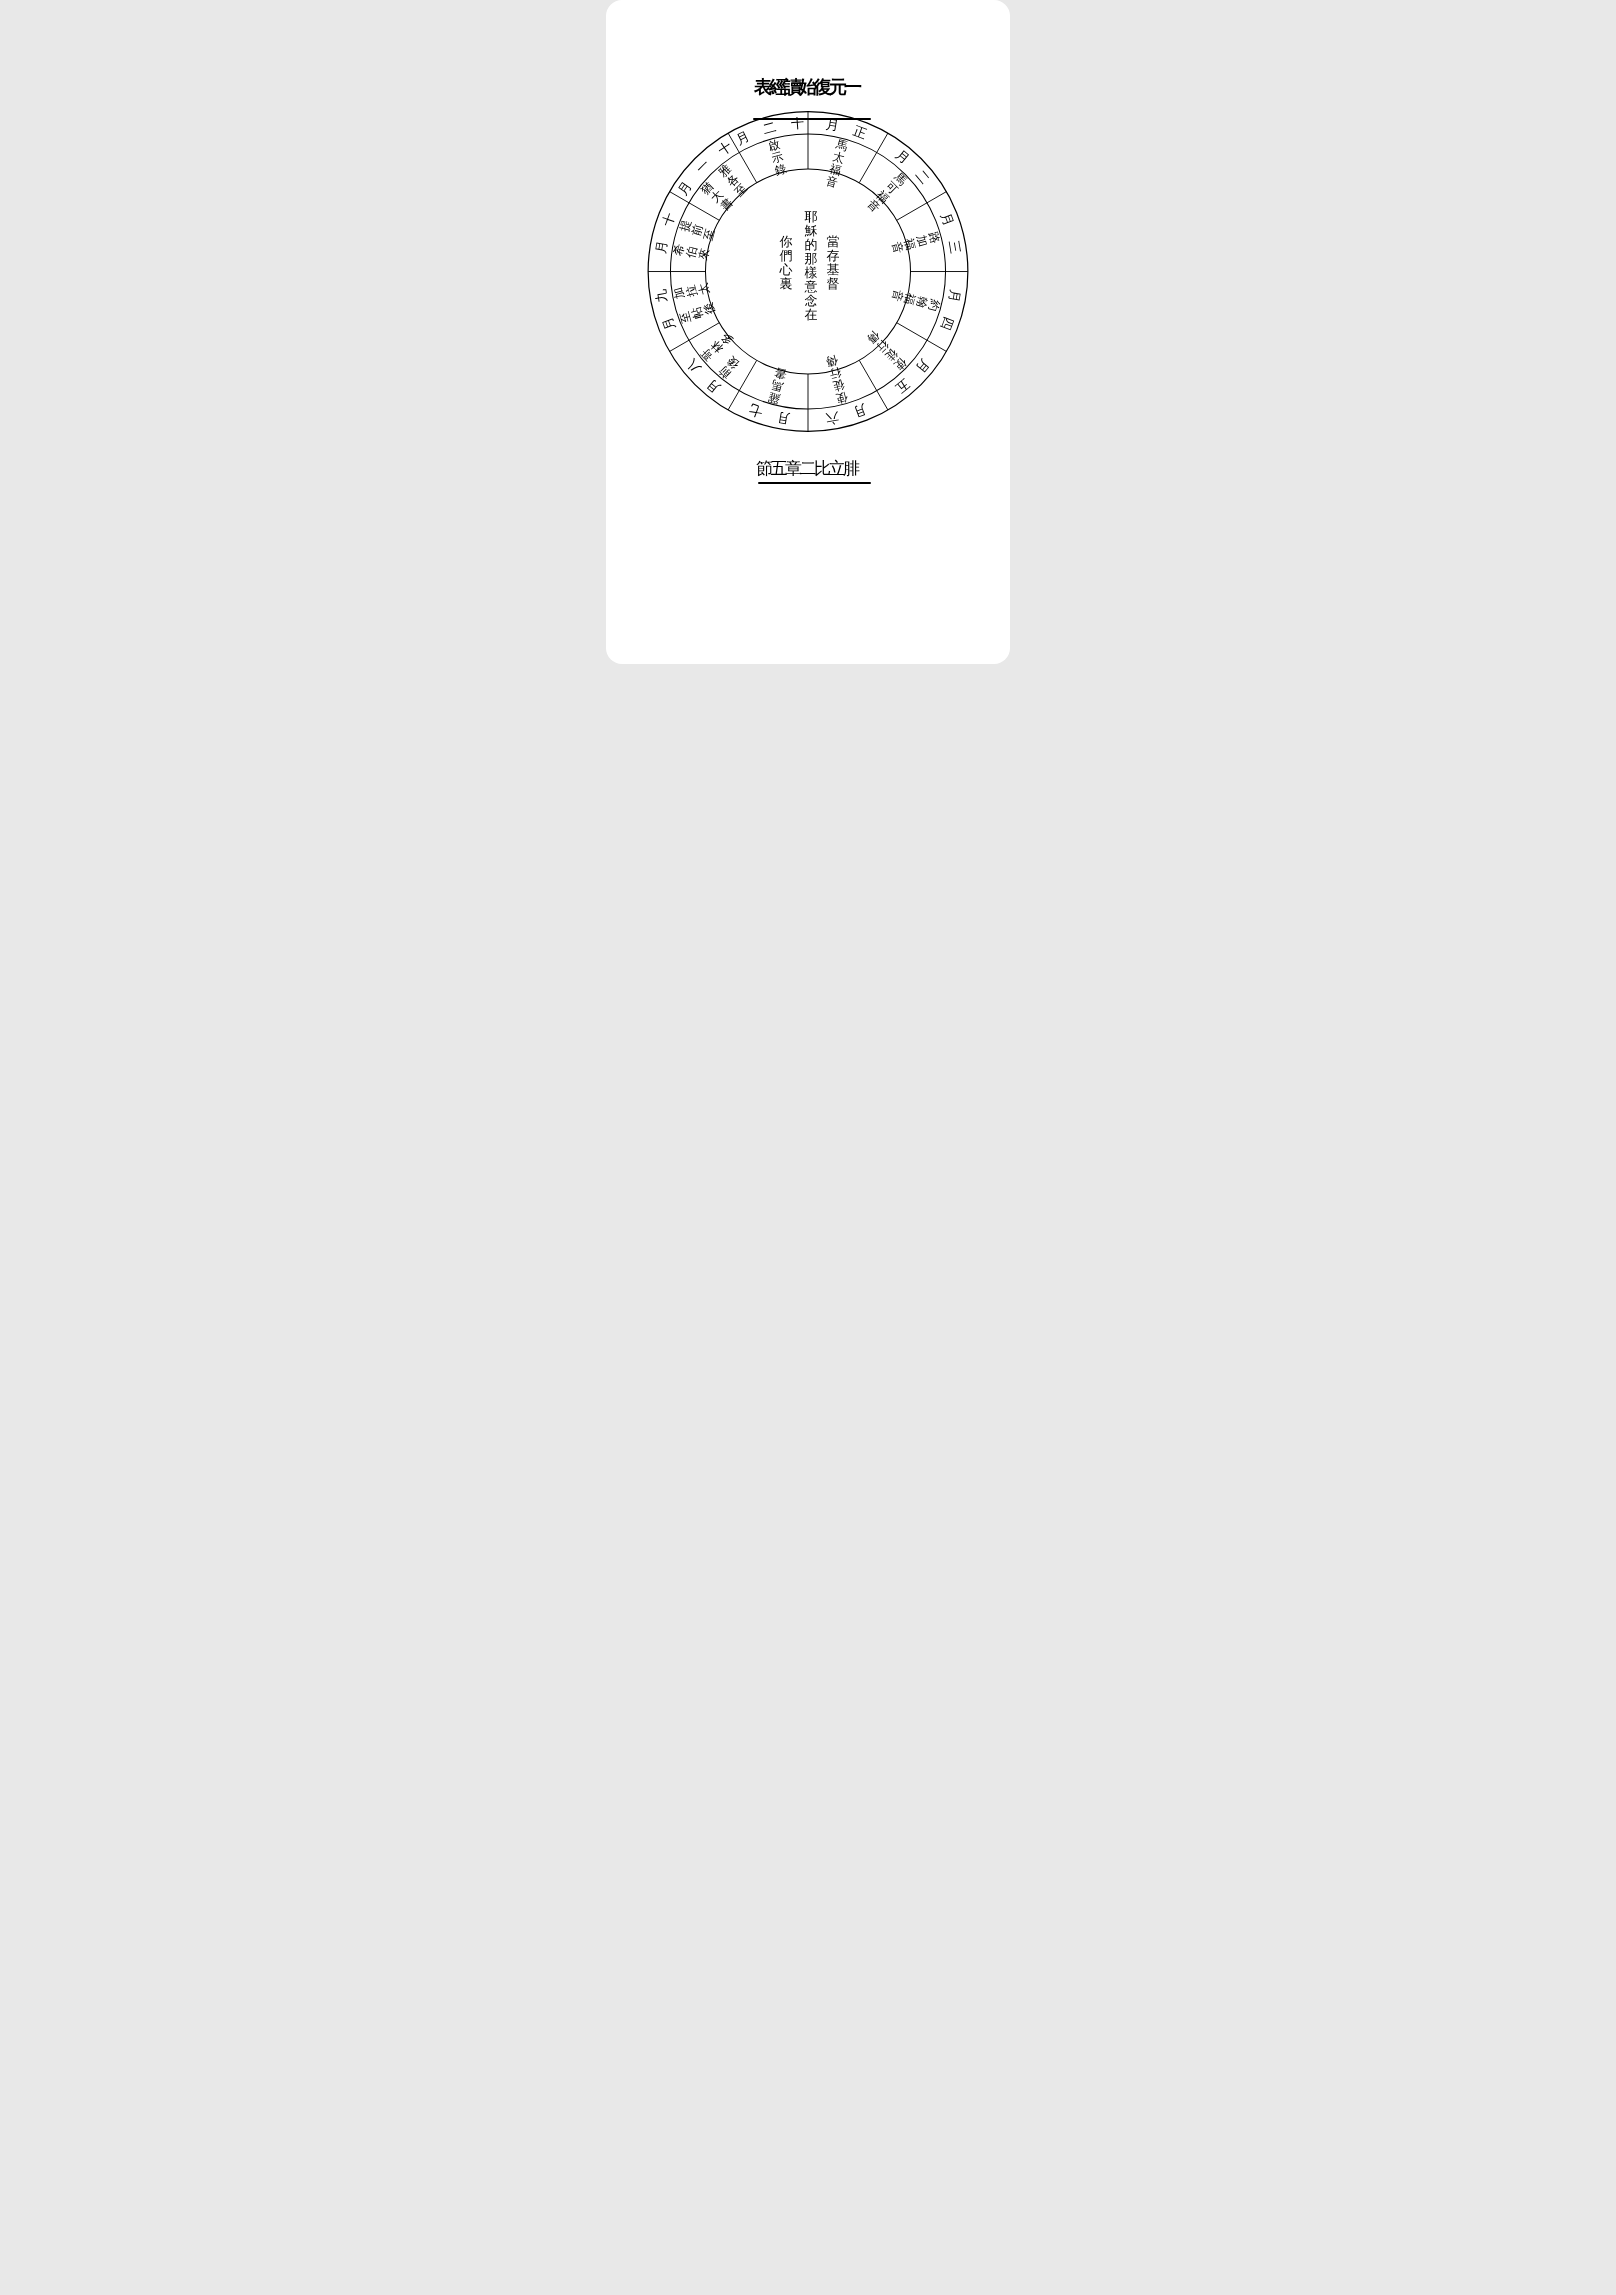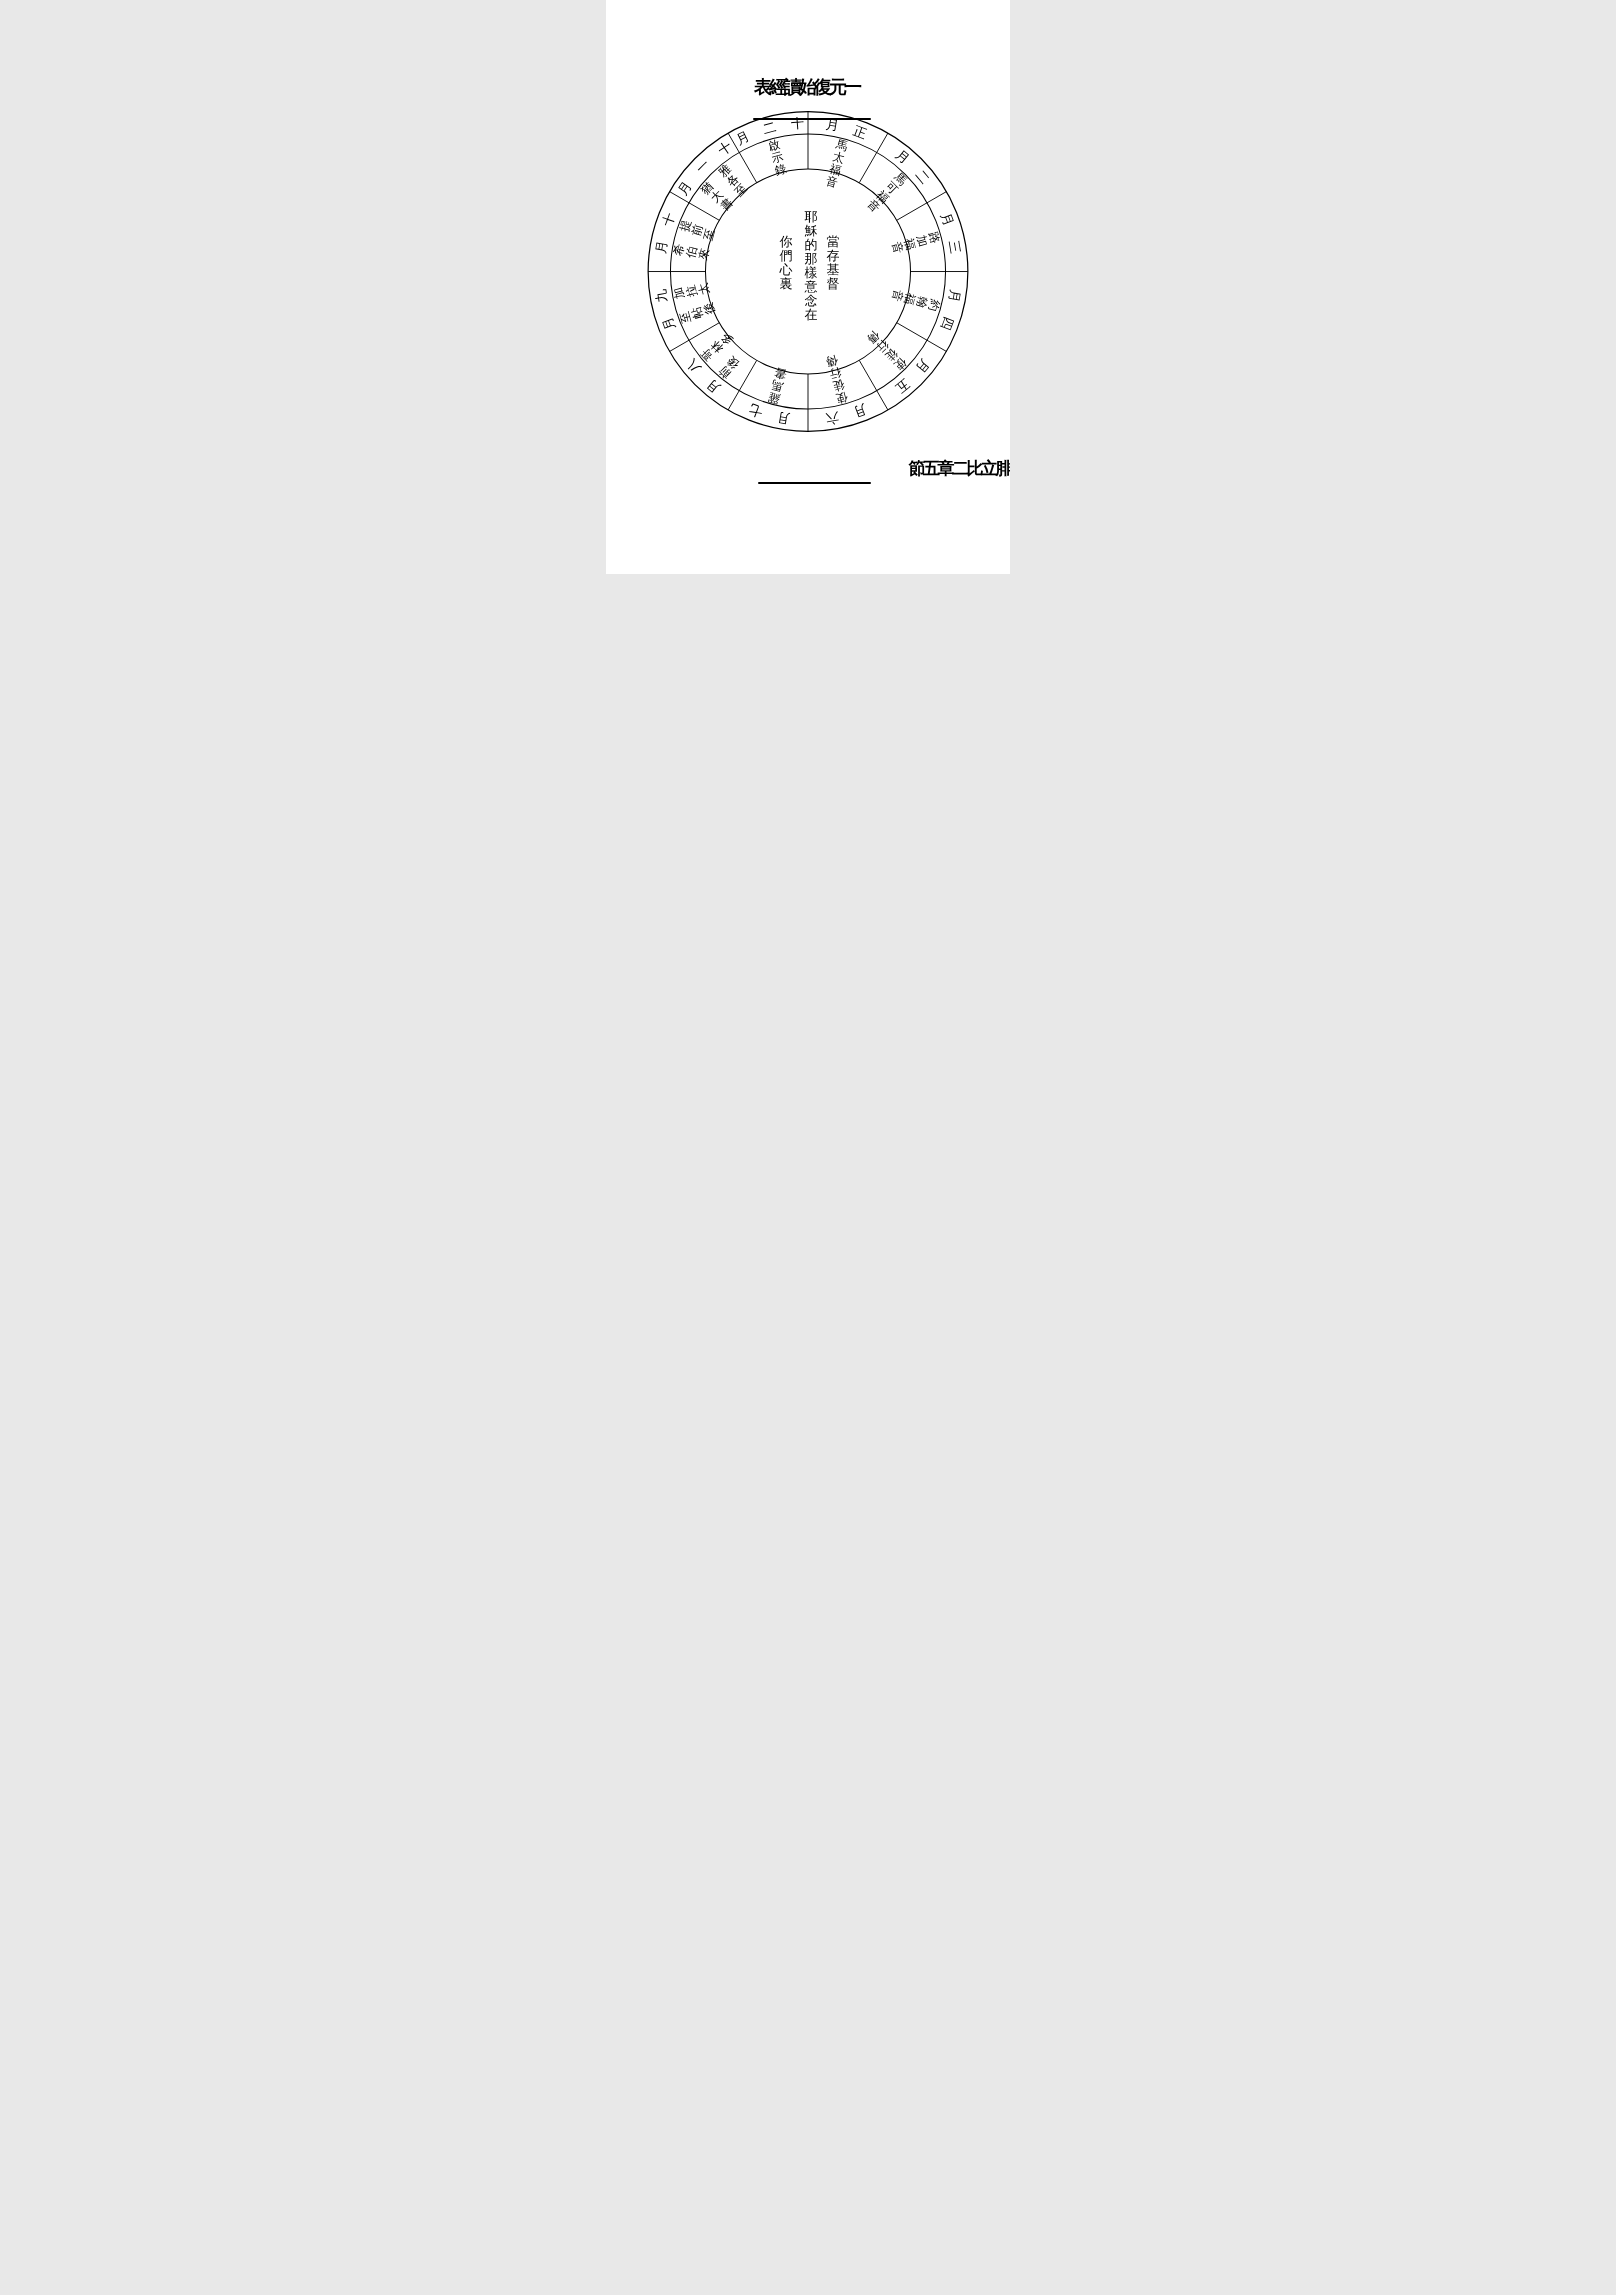--- a/index.html
+++ b/index.html
@@ -1,23 +1,24 @@
 <!DOCTYPE html>
 <html style="font-size:8px"><head>
 <meta charset="utf-8">
 <style>
   html,body{margin:0;padding:0;background:#e8e8e8;}
   .page{
     position:relative;
-    width:404px;height:574px;
+    width:404px;height:664px;
     margin:0 auto;
     background:#ffffff;
     color:#000;
     font-family:"DejaVu Serif","Liberation Serif",serif;
     overflow:hidden;
+    border-radius:16px;
   }
   .title{
     position:absolute;top:75px;left:0;width:100%;
     text-align:center;
     font-size:18px;font-weight:bold;
     letter-spacing:-3px;text-indent:-3px;
     white-space:nowrap;
   }
   .title-underline{
     position:absolute;left:147px;top:118px;width:118px;height:1.5px;
@@ -34,22 +35,22 @@
     position:absolute;
     display:flex;flex-direction:column;align-items:center;
     width:14px;
   }
   .verse-col span{
     display:block;height:14px;line-height:14px;
     font-size:13px;text-align:center;
   }
   .caption{
     position:absolute;top:457px;left:0;width:100%;
-    text-align:right;
-    font-size:17px;font-weight:bold;
+    text-align:center;
+    font-size:17px;font-weight:normal;
     letter-spacing:-2.5px;text-indent:-2.5px;
     white-space:nowrap;
   }
   .caption-underline{
     position:absolute;left:152px;top:482px;width:113px;height:2px;
     background:#000;border-radius:1px;
   }
 </style>
 </head>
 <body>

